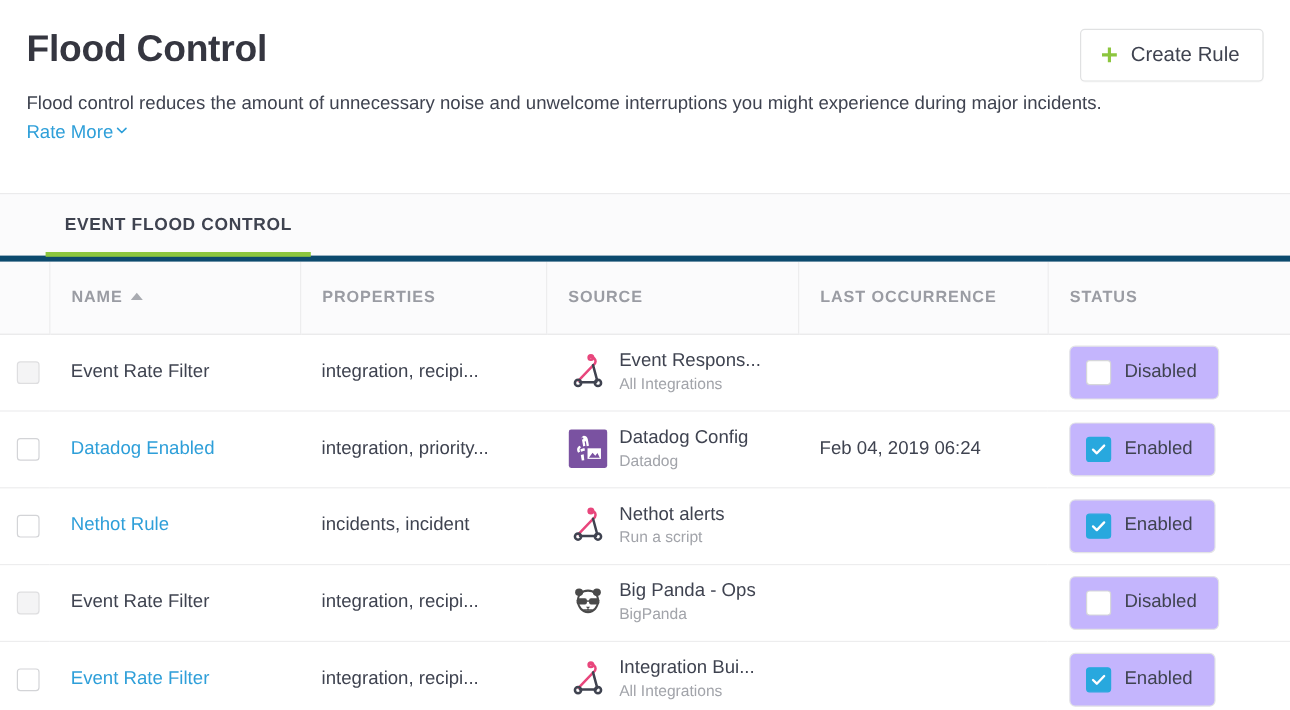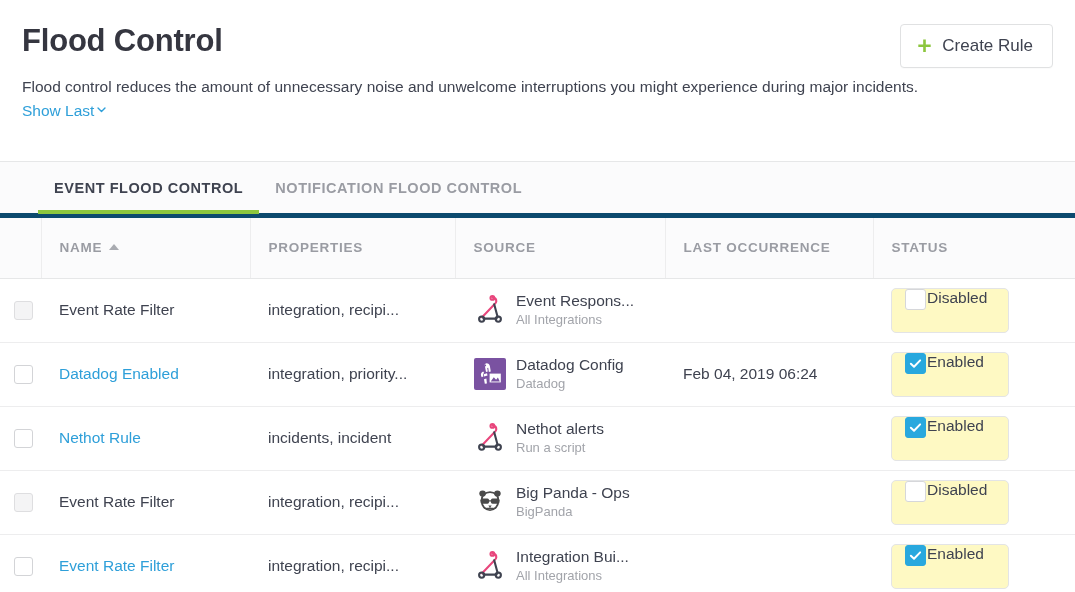--- a/index.html
+++ b/index.html
@@ -180,27 +180,28 @@
   .src-icon { width: 34px; height: 34px; flex: 0 0 34px; display:block; }
   .src-txt { display: flex; flex-direction: column; justify-content: center; line-height: 1.15; overflow:hidden; }
   .src-title { font-size: 15.5px; color: #3f4350; white-space: nowrap; }
   .src-sub { font-size: 13px; color: #a2a4aa; white-space: nowrap; margin-top: 3px; }
 
   .last-cell { color: #3f4350; font-size: 15.5px; white-space: nowrap; }
 
   
   .status-pill {
     display: inline-flex;
-    gap: 1px;
+    align-items: center;
+    gap: 11px;
     height: 45px;
     min-width: 118px;
     padding: 0 18px 0 13px;
     border: 1px solid #e3e4e6;
     border-radius: 5px;
-    background: #fef9c3;
+    background: #c4b5fd;
     cursor: pointer;
   }
   .pill-box {
     width: 21px; height: 21px;
     border-radius: 3px;
     flex: 0 0 21px;
     display: flex; align-items: center; justify-content: center;
   }
   .pill-box.on  { background: #28a8de; border: 1px solid #28a8de; }
   .pill-box.off { background: #fff; border: 1px solid #d6d7da; }
@@ -221,29 +222,28 @@
           <svg viewBox="0 0 16 16" width="15" height="15" aria-hidden="true">
             <path d="M6.6 0.6h2.8v5.2h5.2v2.8H9.4v5.2H6.6V8.6H1.4V5.8h5.2z" fill="#8cc63e"></path>
           </svg>
         </span>
         <span class="create-btn-label">Create Rule</span>
       </button>
     </div>
 
     <div class="desc">
       <span>Flood control reduces the amount of unnecessary noise and unwelcome interruptions you might experience during major incidents.</span>
-      <a class="show-more" href="#"><span>Show Last</span><span class="chev"><svg viewBox="0 0 12 12" width="11" height="11" aria-hidden="true">
+      <a class="show-more" href="#"><span>Rate More</span><span class="chev"><svg viewBox="0 0 12 12" width="11" height="11" aria-hidden="true">
               <path d="M2.2 4.3 L6 8.1 L9.8 4.3" fill="none" stroke="#2e9fd9" stroke-width="1.5" stroke-linecap="round" stroke-linejoin="round"></path>
             </svg></span></a>
     </div>
   </div>
 
   <div class="tabs-bar">
     <button class="tab active">Event Flood Control</button>
-    <button class="tab">Notification Flood Control</button>
   </div>
 
   <table class="tbl">
     <colgroup>
       <col class="c-chk">
         <col class="c-name">
         <col class="c-prop">
       <col class="c-src">
         <col class="c-last">
         <col class="c-stat">

